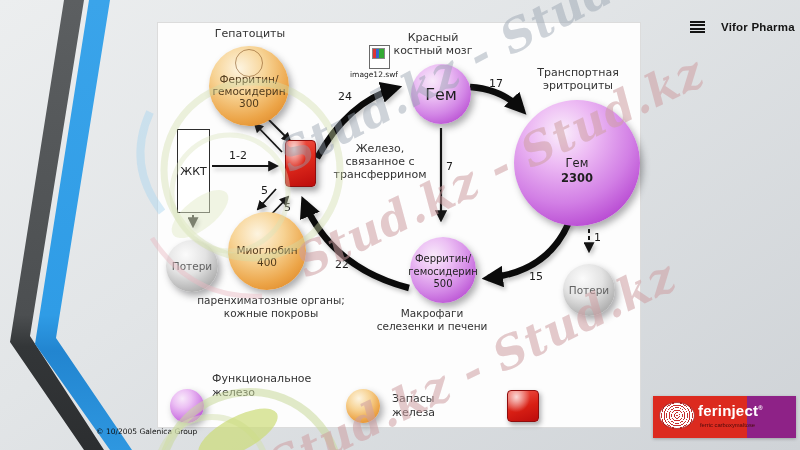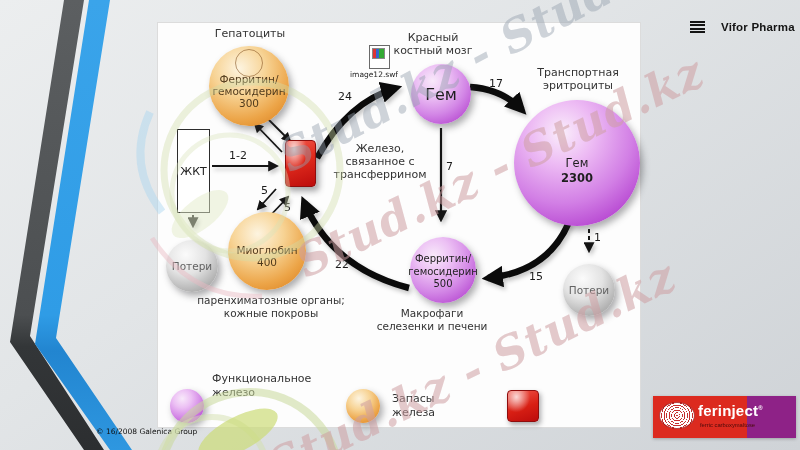--- a/index.html
+++ b/index.html
@@ -207,21 +207,21 @@
     <div class="bars"></div>
     <div class="wm">Vifor Pharma</div>
   </div>
   <div class="ferinject">
     <div class="oval"></div>
     <div class="name">
       <span>ferinject</span><sup>®</sup>
     </div>
     <div class="tag">ferric carboxymaltose</div>
   </div>
-  <div class="copyright">© 16/2008 Galenica Group</div>
+  <div class="copyright">© 10/2005 Galenica Group</div>
 
   <svg width="800" height="450" style="z-index:7;pointer-events:none;">
     <circle cx="252" cy="170" r="88" fill="none" stroke="#cfdca8" stroke-width="7" opacity=".40"></circle>
     <circle cx="230" cy="193" r="58" fill="none" stroke="#d8e2b8" stroke-width="5" opacity=".38"></circle>
     <path d="M150,112 Q126,165 162,212" fill="none" stroke="#a8d4f0" stroke-width="8" opacity=".45"></path>
     <path d="M152,238 Q192,300 262,296" fill="none" stroke="#e8b8c0" stroke-width="5" opacity=".45"></path>
     <ellipse cx="200" cy="214" rx="34" ry="15" transform="rotate(-38 200 214)" fill="#e3ecc9" opacity=".5"></ellipse>
     <circle cx="250" cy="482" r="90" fill="none" stroke="#c9d89a" stroke-width="8" opacity=".55"></circle>
     <circle cx="212" cy="472" r="55" fill="none" stroke="#d4e0ae" stroke-width="6" opacity=".5"></circle>
     <ellipse cx="238" cy="434" rx="44" ry="17" transform="rotate(-28 238 434)" fill="#ccdc77" opacity=".7"></ellipse>

